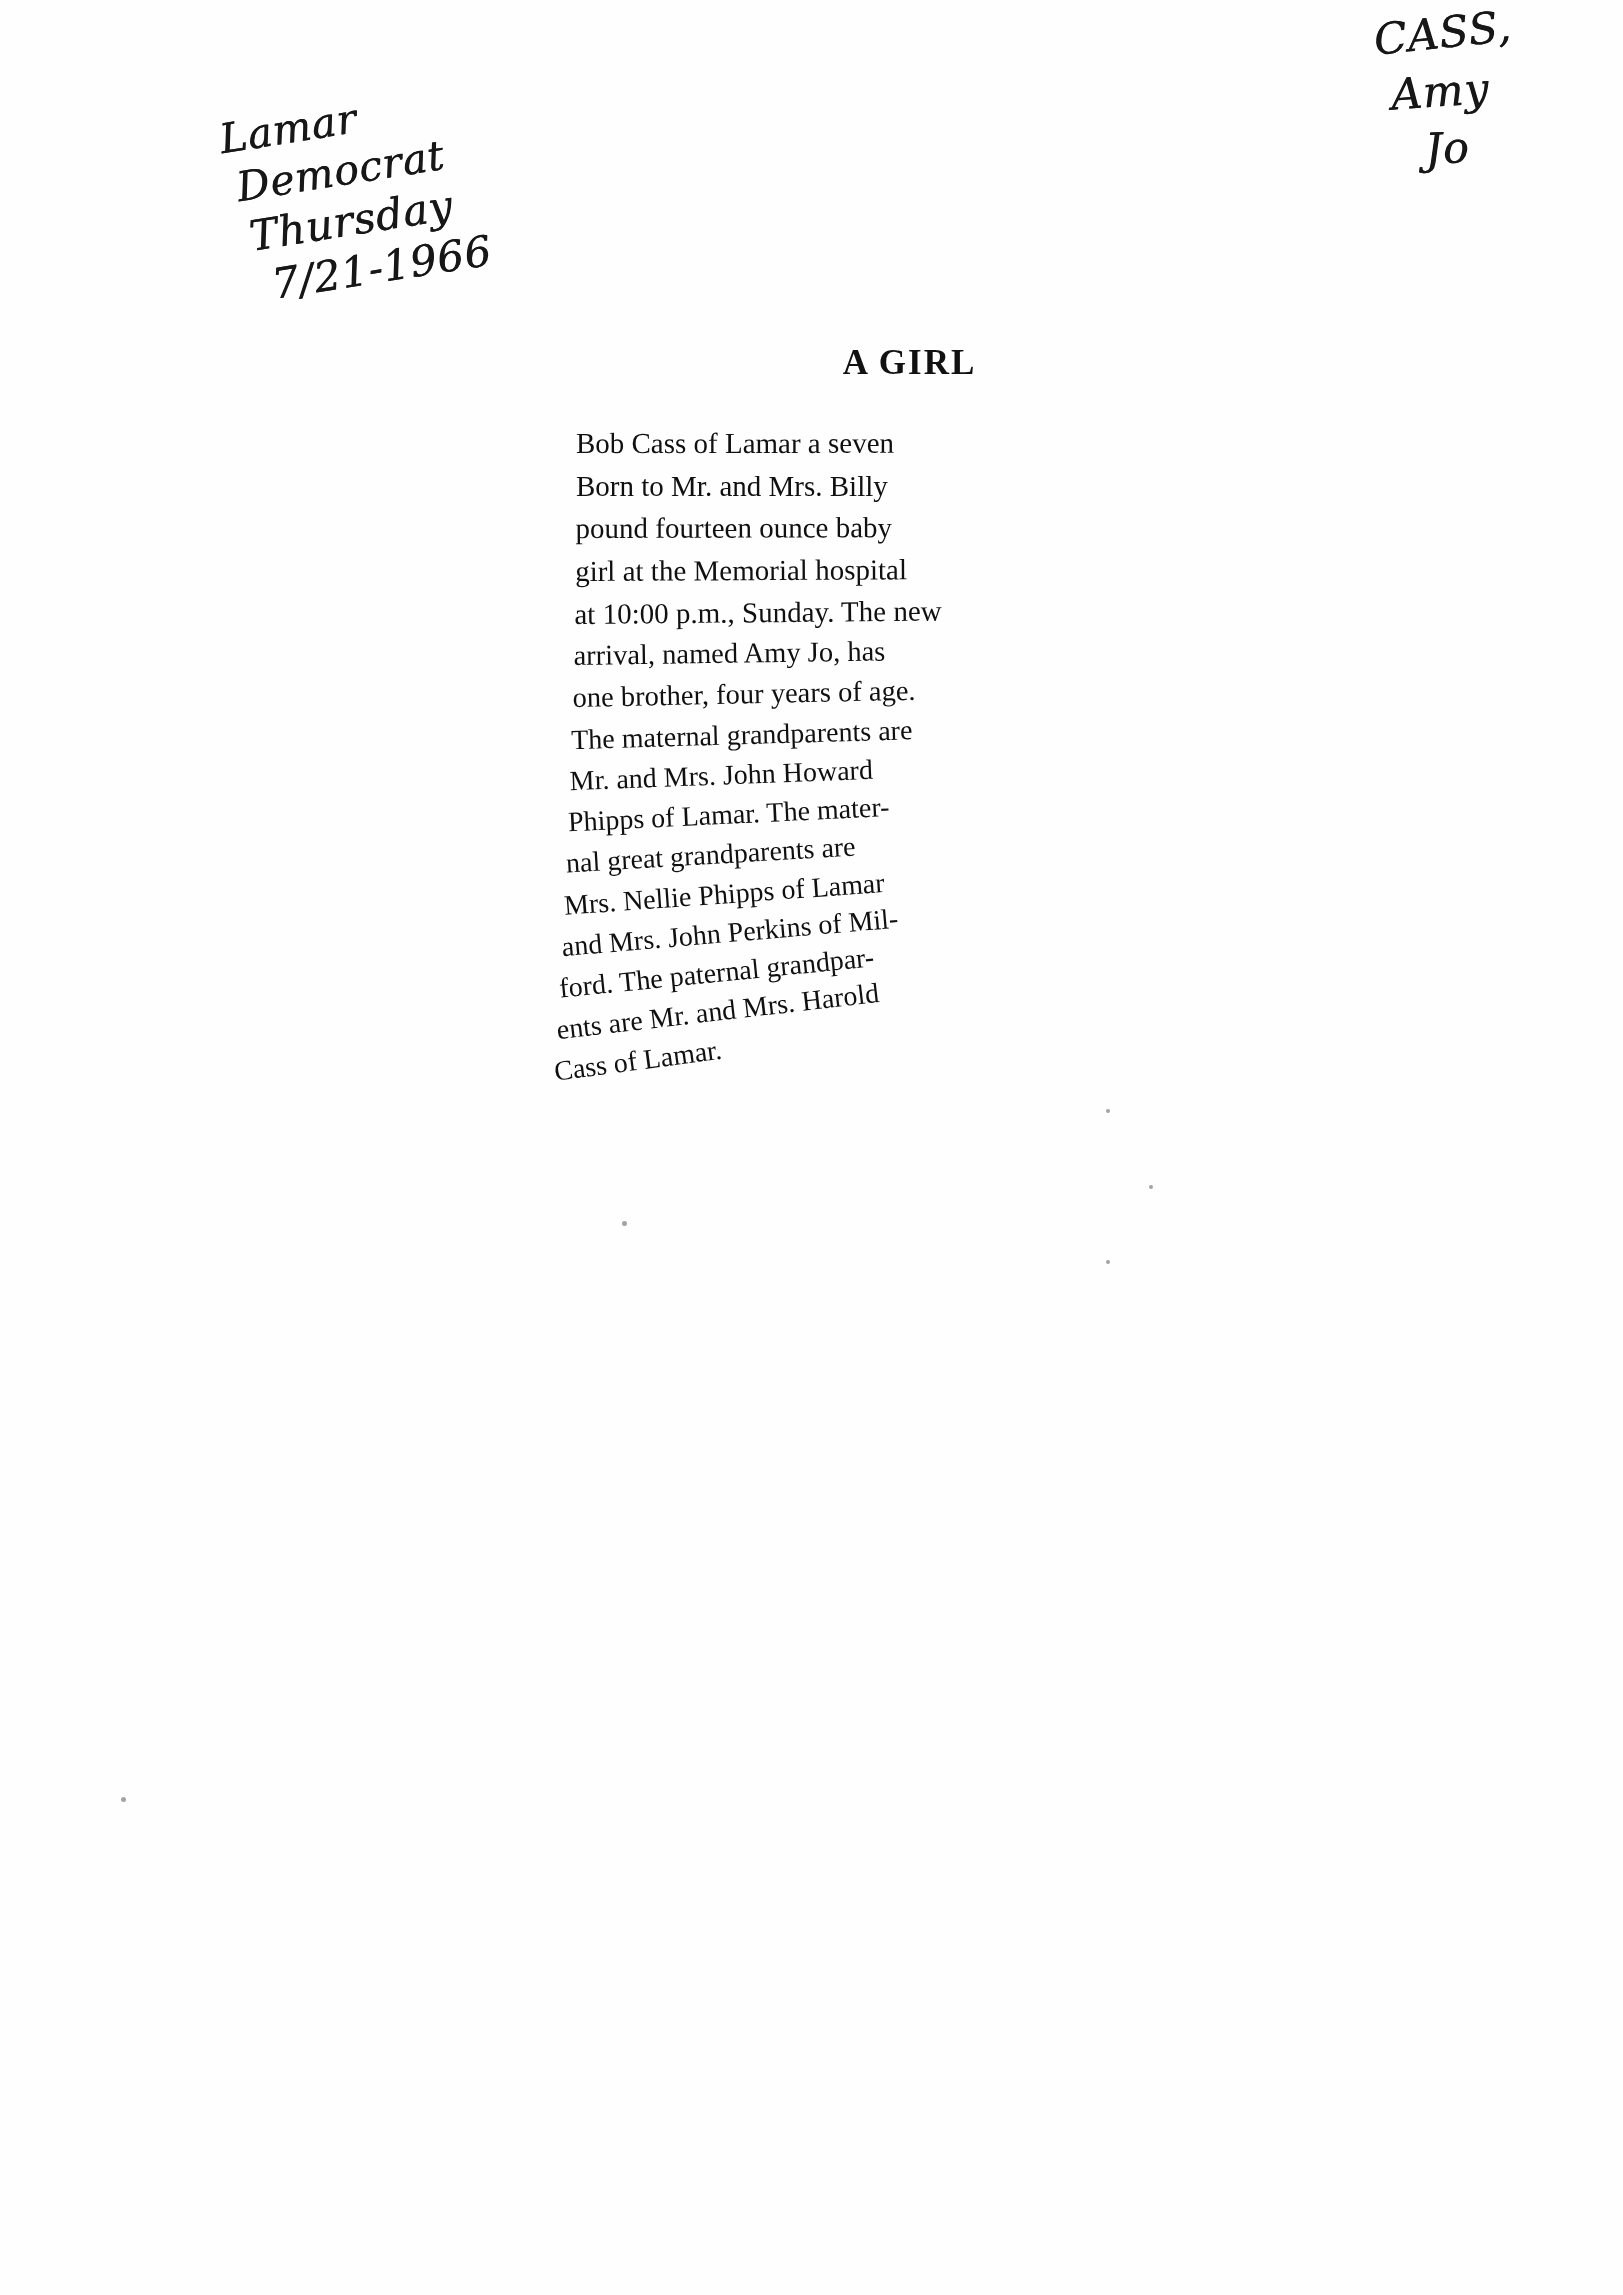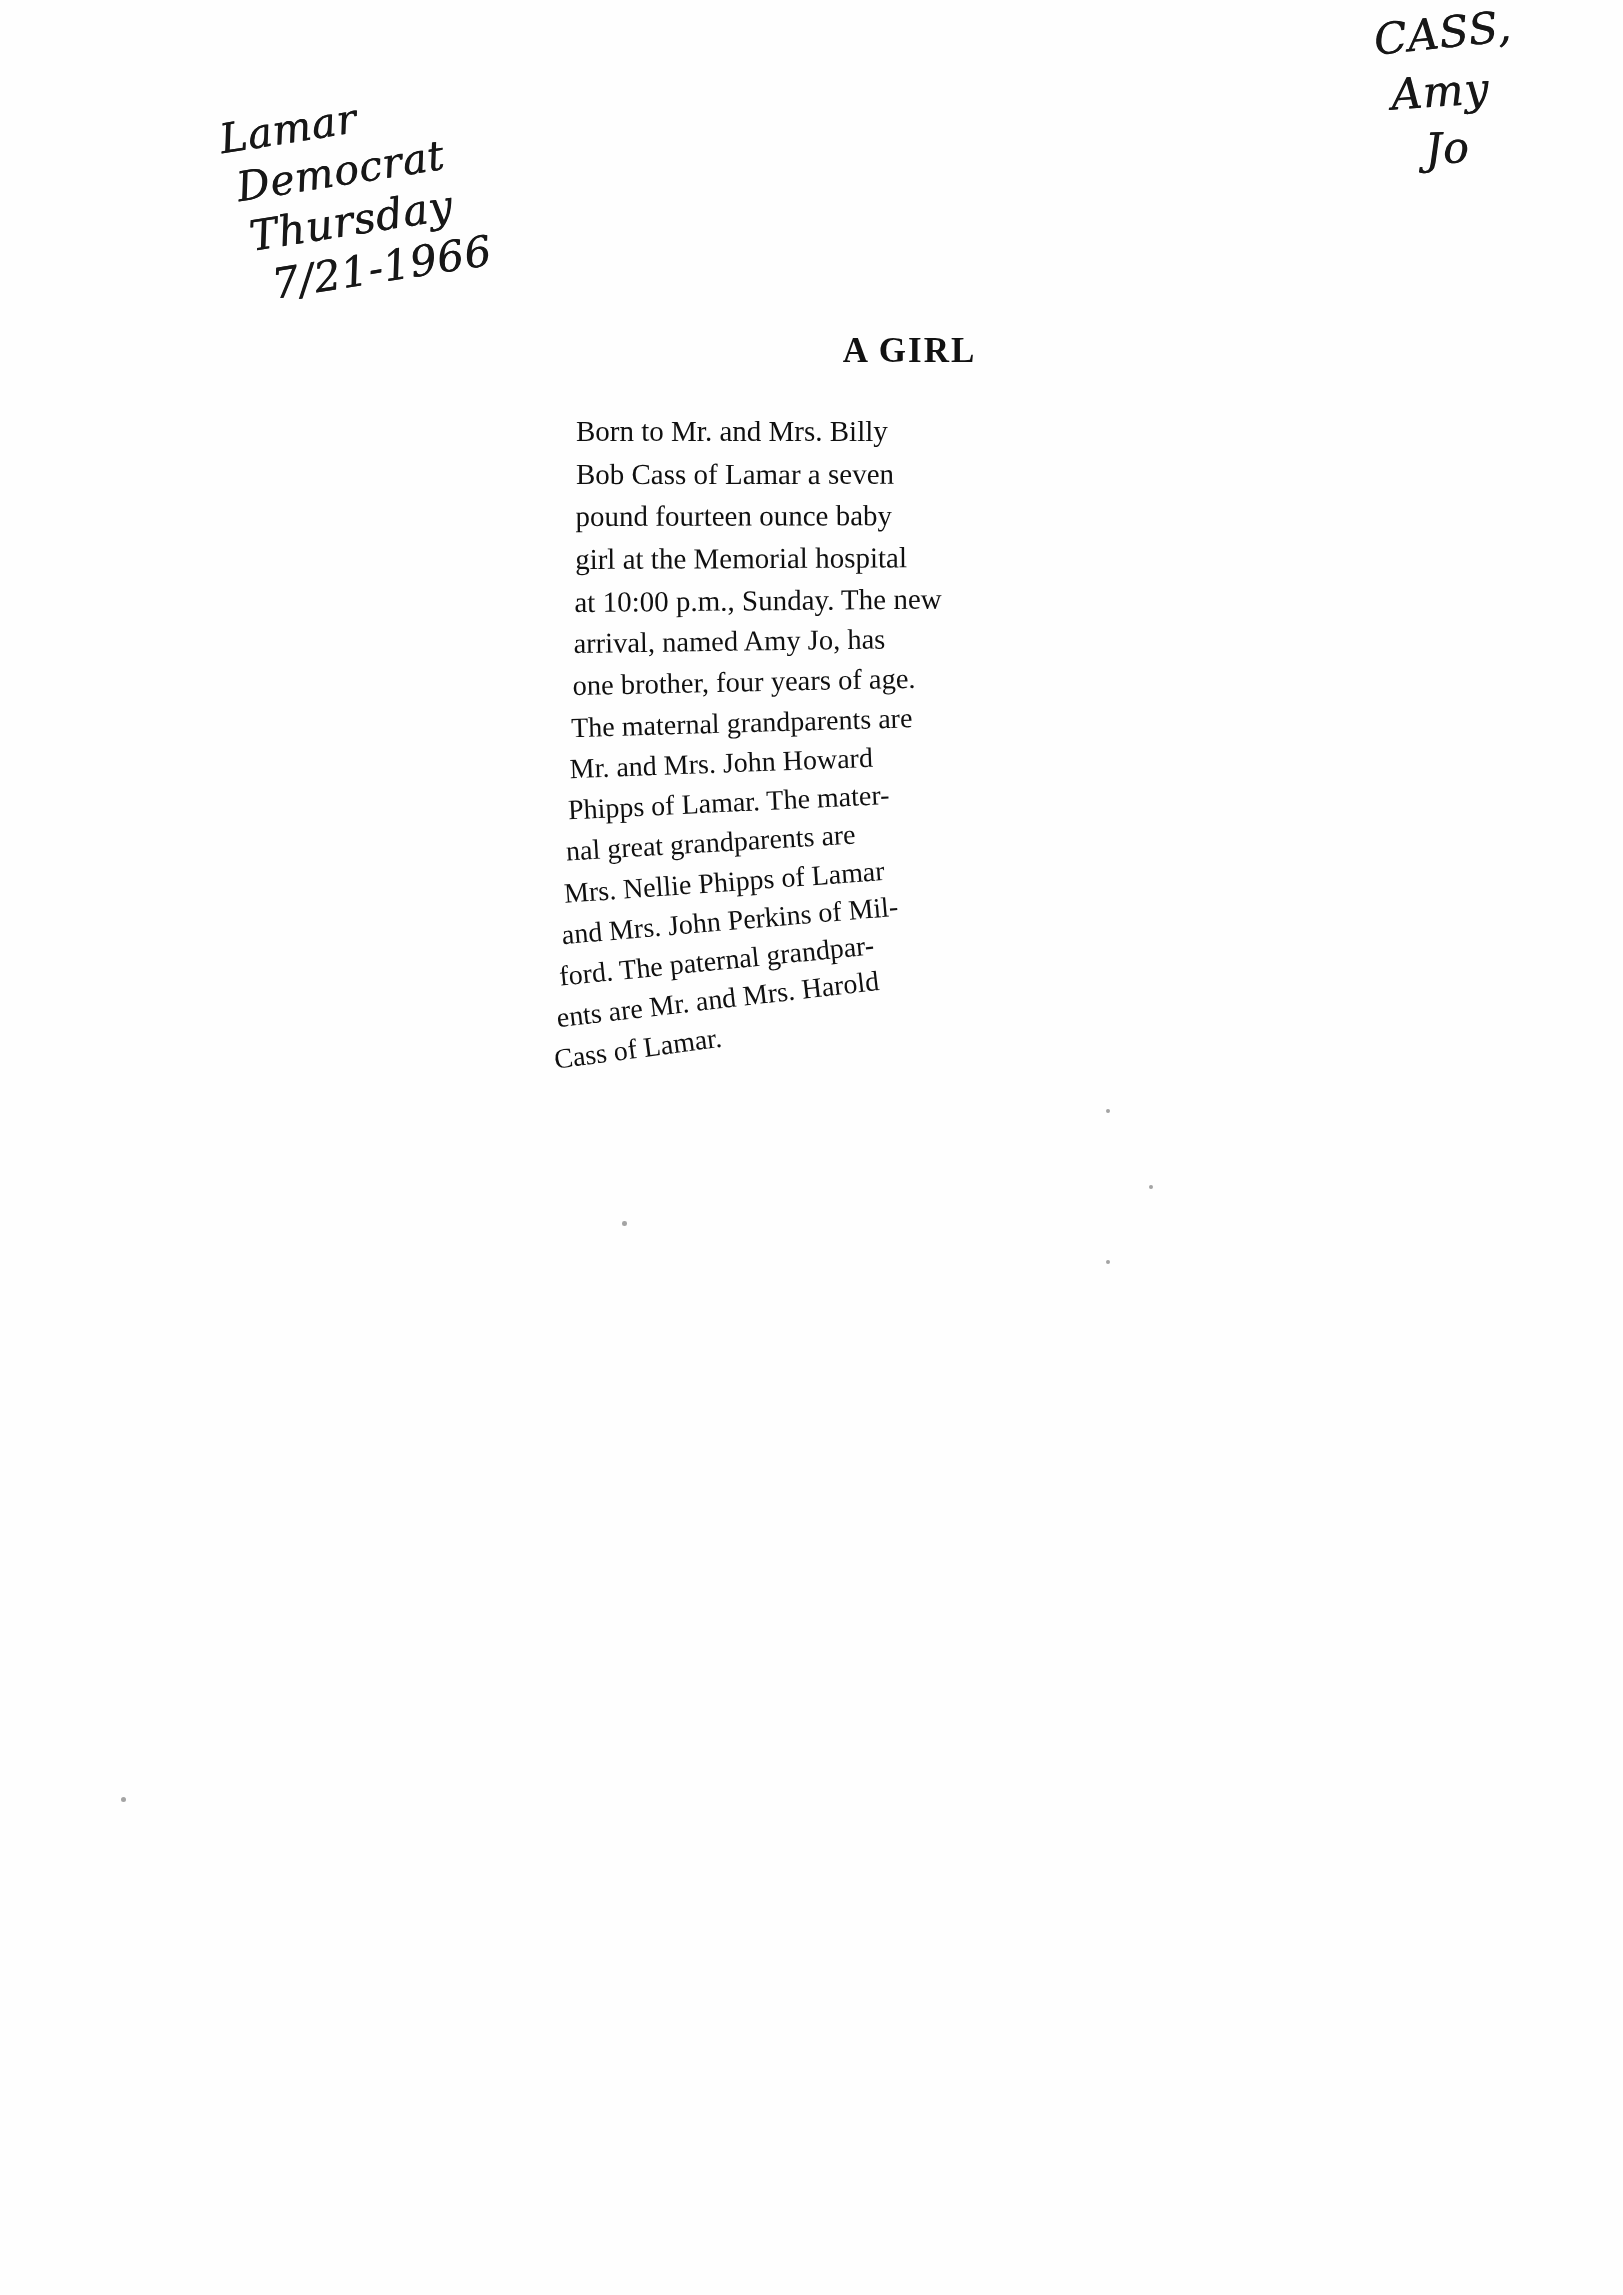--- a/index.html
+++ b/index.html
@@ -73,21 +73,21 @@
     top: 327px;
     width: 628px;
   }
 
   .clip-headline {
     font-family: "Liberation Serif", serif;
     font-weight: bold;
     font-size: 35px;
     letter-spacing: 2px;
     text-align: center;
-    margin: 4px 0 39px 0;
+    margin: 16px 0 39px 0;
     padding-left: 39px;
   }
 
   .clip-body {
     font-family: "Liberation Serif", serif;
     font-size: 29px;
     line-height: 1.47;
     color: #101010;
     width: 589px;
   }
@@ -121,22 +121,22 @@
 
   <div class="handwriting" id="annotation-right">
     <span class="line l1">CASS,</span>
     <span class="line l2">Amy</span>
     <span class="line l3">Jo</span>
   </div>
 
   <div class="clipping">
     <div class="clip-headline">A GIRL</div>
     <div class="clip-body" id="clip-body">
+        <span class="clip-line" style="transform: rotate(-0.03deg) translateX(-0.1px); font-size: 29px;">Bob Cass of Lamar a  seven</span>
         <span class="clip-line" style="transform: rotate(0deg) translateX(0px); font-size: 29px;">Born to Mr. and Mrs. Billy</span>
-        <span class="clip-line" style="transform: rotate(-0.03deg) translateX(-0.1px); font-size: 29px;">Bob Cass of Lamar a  seven</span>
         <span class="clip-line" style="transform: rotate(-0.14deg) translateX(-0.4px); font-size: 29px;">pound  fourteen  ounce  baby</span>
         <span class="clip-line" style="transform: rotate(-0.3deg) translateX(-0.9px); font-size: 29px;">girl at the Memorial hospital</span>
         <span class="clip-line" style="transform: rotate(-0.54deg) translateX(-1.6px); font-size: 29px;">at 10:00 p.m., Sunday. The new</span>
         <span class="clip-line" style="transform: rotate(-0.84deg) translateX(-2.5px); font-size: 28.5px;">arrival, named Amy Jo,   has</span>
         <span class="clip-line" style="transform: rotate(-1.22deg) translateX(-3.5px); font-size: 28.5px;">one brother, four years of age.</span>
         <span class="clip-line" style="transform: rotate(-1.66deg) translateX(-4.8px); font-size: 28px;">The maternal grandparents are</span>
         <span class="clip-line" style="transform: rotate(-2.16deg) translateX(-6.3px); font-size: 28px;">Mr. and  Mrs.  John Howard</span>
         <span class="clip-line" style="transform: rotate(-2.74deg) translateX(-8px); font-size: 28px;">Phipps of Lamar. The mater-</span>
         <span class="clip-line" style="transform: rotate(-3.38deg) translateX(-10px); font-size: 28px;">nal  great  grandparents   are</span>
         <span class="clip-line" style="transform: rotate(-4.09deg) translateX(-12px); font-size: 28px;">Mrs. Nellie Phipps of Lamar</span>

